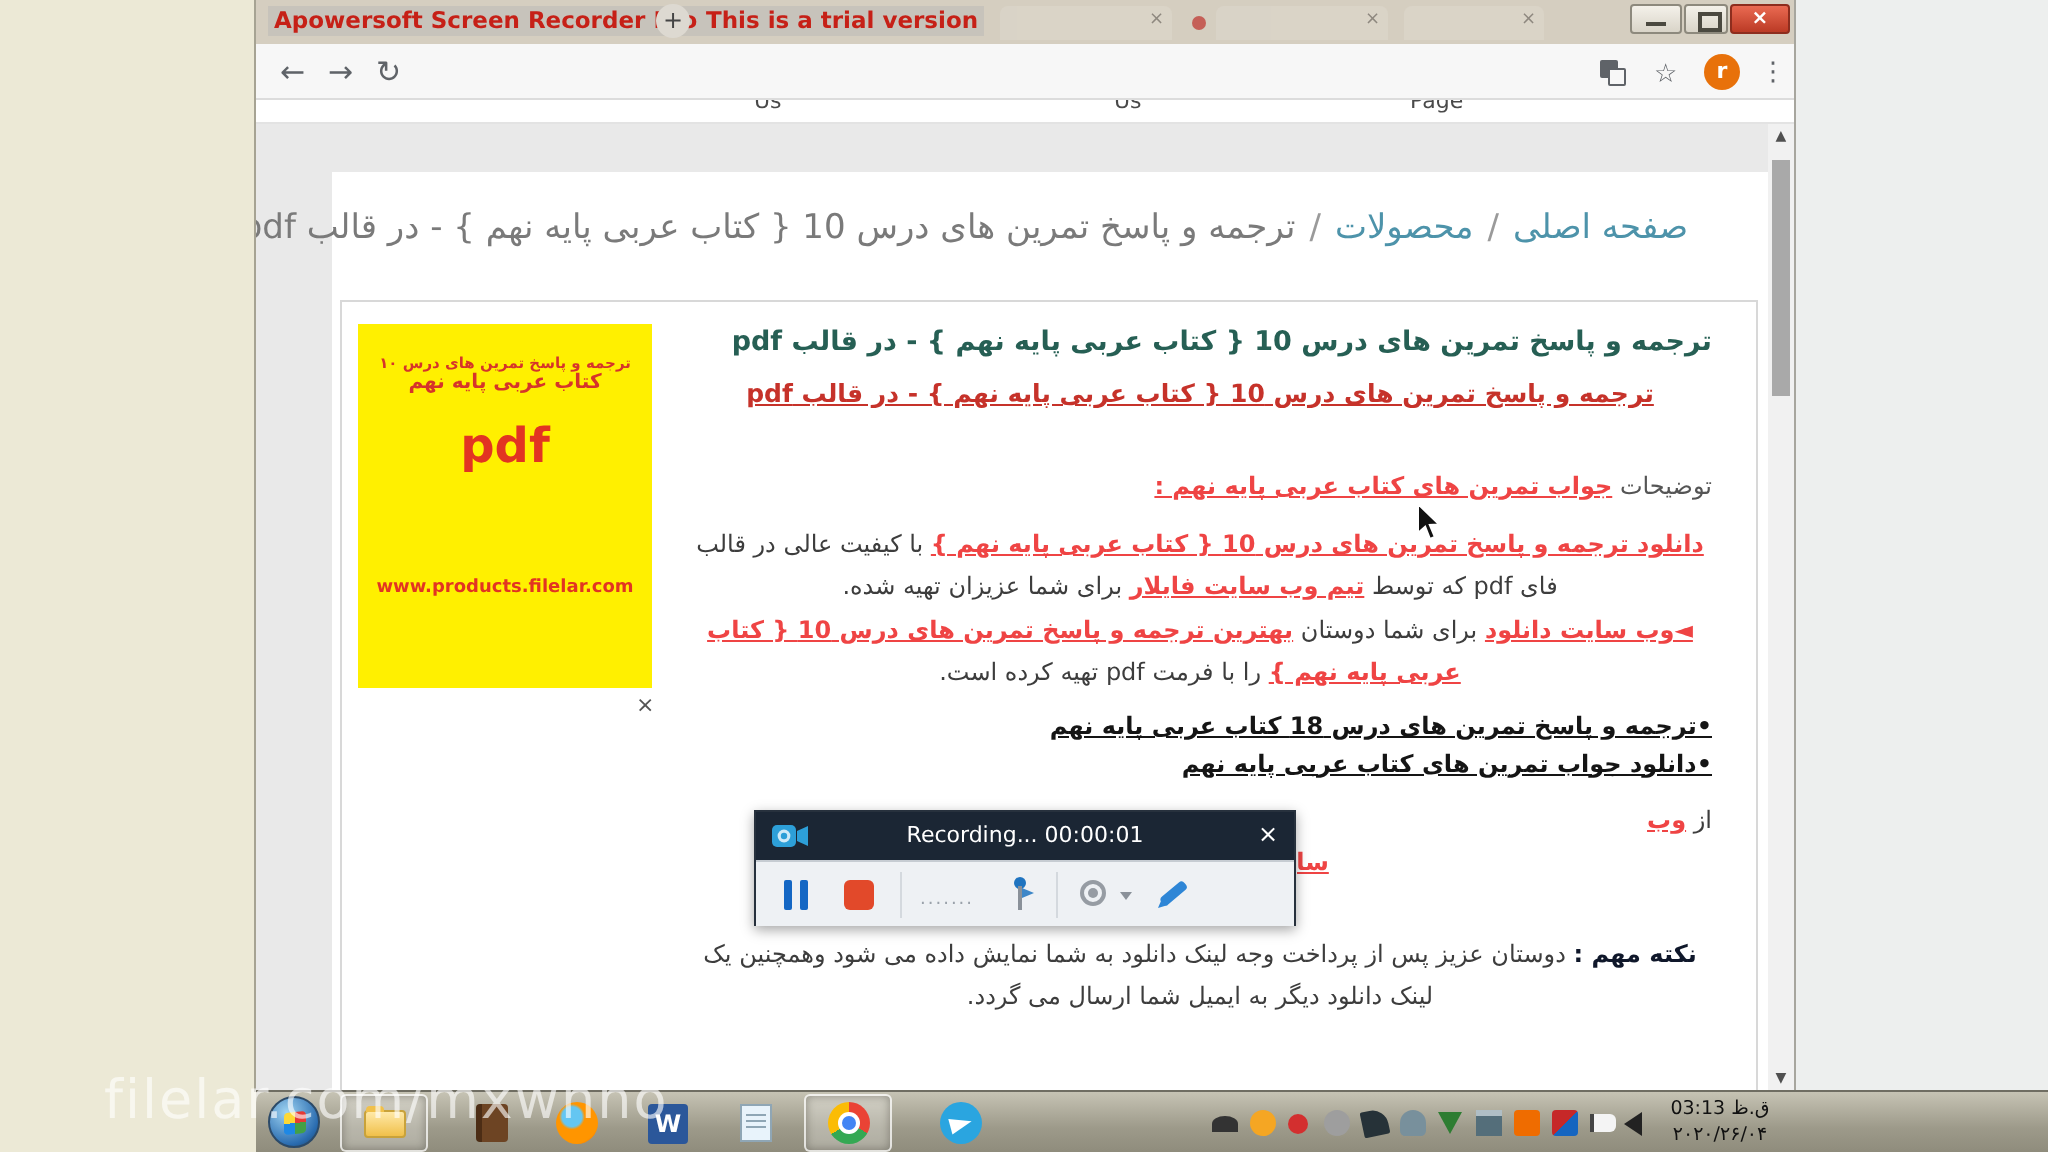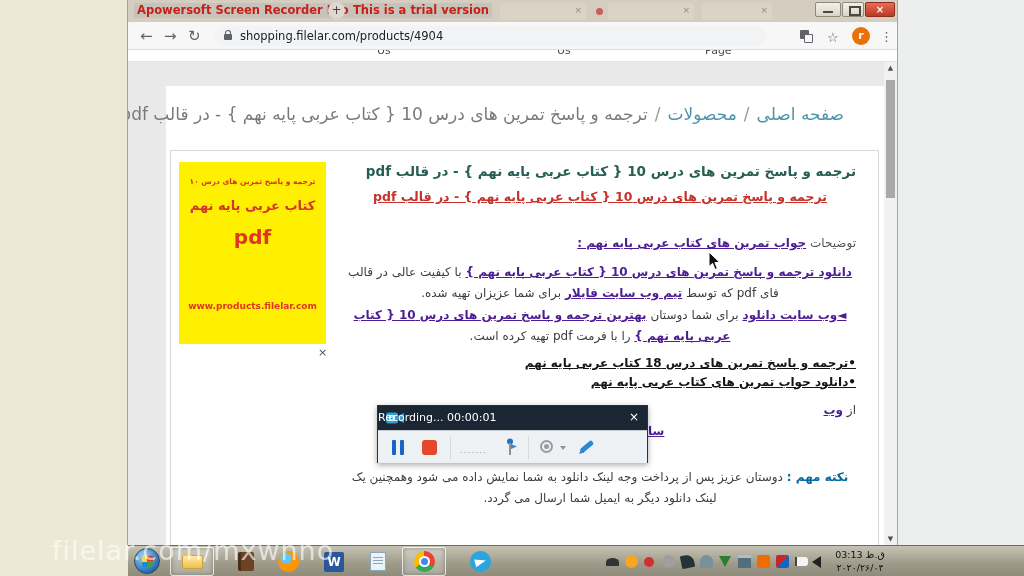--- a/index.html
+++ b/index.html
@@ -47,47 +47,47 @@
   .cutoff{position:absolute;top:-6px;font-size:11px;color:#4a4a4a;}
 
   #content{position:absolute;left:0;top:62px;width:769px;height:483px;background:#e9e9e9;overflow:hidden;}
   #panel{position:absolute;left:38px;top:24px;width:718px;height:459px;background:#fff;}
   #breadcrumb{position:absolute;top:18px;right:40px;direction:rtl;font-size:17px;white-space:nowrap;color:#7a7a7a;}
   #breadcrumb .lnk{color:#4d93aa;}
   #breadcrumb .sep{color:#9a9a9a;margin:0 7px;}
   #prodbox{position:absolute;left:4px;top:64px;width:709px;height:520px;background:#fff;border:1px solid #d8d8d8;}
   #thumb{position:absolute;left:8px;top:11px;width:147px;height:182px;background:#fff000;text-align:center;direction:rtl;}
   .th1{margin-top:15px;font-size:7.5px;font-weight:bold;color:#d6342a;}
-  .th2{margin-top:12px;font-size:13px;font-weight:bold;color:#d6342a;}
-  .th3{margin-top:12px;font-size:20px;font-weight:bold;color:#e23422;}
+  .th2{font-size:10px;font-weight:bold;color:#d6342a;}
+  .th3{margin-top:12px;font-size:24px;font-weight:bold;color:#e23422;}
   .th4{margin-top:52px;font-size:9px;font-weight:bold;color:#e23422;direction:ltr;}
   #thumbclose{position:absolute;left:147px;top:195px;font-size:11px;color:#555;}
   #col{position:absolute;right:22px;left:173px;top:0;direction:rtl;font-size:12px;color:#3d3d3d;}
   #title{margin-top:11px;font-size:13.5px;font-weight:bold;color:#265f54;text-align:right;line-height:19px;}
   #redlink{margin-top:7px;text-align:center;font-size:12.5px;font-weight:bold;color:#c6322a;text-decoration:underline;line-height:18px;}
   #intro{margin-top:27px;text-align:right;line-height:20px;color:#555;}
-  .blk{font-weight:bold;color:#4c1d95;text-decoration:underline;margin-top:37px;}
+  .blk{font-weight:bold;color:#ef4444;text-decoration:underline;margin-top:37px;}
   .para{margin-top:9px;text-align:center;line-height:21px;}
   .para.tight{margin-top:1px;}
   #bullets{margin-top:7px;text-align:right;line-height:18.5px;}
   #bullets div{font-weight:bold;color:#151515;text-decoration:underline;}
   #p3a{margin-top:9px;display:flex;justify-content:space-between;line-height:21px;}
   #p3b{text-align:center;line-height:21px;}
   #note{margin-top:25px;text-align:center;line-height:21px;}
-  #notelabel{color:#0369a1;font-weight:bold;}
+  #notelabel{color:#0f172a;font-weight:bold;}
 
   
   #sbar{position:absolute;right:0;top:0;width:13px;height:483px;background:#f1f1f1;}
   #sbar .arr{position:absolute;left:0;width:13px;font-size:7px;color:#505050;text-align:center;}
   #sbar .thumbv{position:absolute;left:2px;top:18px;width:9px;height:118px;background:#a9a9a9;}
 
   
   #recorder{left:377px;top:405px;width:271px;height:58px;z-index:50;border:1px solid #27313d;box-shadow:0 2px 6px rgba(0,0,0,.35);}
   #rtitle{position:absolute;left:0;top:0;right:0;height:24px;background:#1b2634;color:#fff;font-size:11px;}
-  #rstatus{position:absolute;left:0;right:0;top:5px;}
+  #rstatus{position:absolute;left:0;right:0;top:5px;text-align:center;}
   #rclose{position:absolute;right:8px;top:4px;font-size:12px;color:#fff;}
   #rcam{position:absolute;left:8px;top:5px;}
   #rctrl{position:absolute;left:0;top:24px;right:0;height:33px;background:#eef1f4;border-top:1px solid #c6ccd2;}
   .pausebars{position:absolute;left:14px;top:9px;width:13px;height:15px;}
   .pausebars i{position:absolute;top:0;width:4px;height:15px;background:#1467c4;border-radius:1px;}
   .pausebars i:last-child{left:8px;}
   #stopbtn{position:absolute;left:44px;top:9px;width:15px;height:15px;background:#e2492a;border-radius:3px;}
   .vsep{position:absolute;top:5px;width:1px;height:23px;background:#d4d9de;}
   #rdots{position:absolute;left:82px;top:14px;font-size:9px;color:#9aa2aa;letter-spacing:1px;}
   #rpin{position:absolute;left:125px;top:7px;}
@@ -148,24 +148,20 @@
         </span>
       <span id="btn-min" class="winbtn"></span>
       <span id="btn-max" class="winbtn"></span>
       <span id="btn-close" class="winbtn">×</span>
     </div>
 
     <div id="toolbar">
       <span class="navg" style="left:12px;">←</span>
       <span class="navg" style="left:36px;">→</span>
       <span class="navg" style="left:60px;">↻</span>
-      <div id="urlpill">
-        <span class="lock"></span>
-        <span id="urltext">shopping.filelar.com/products/4904</span>
-      </div>
       <span class="gtrans">
           <i class="sq1"></i>
           <i class="sq2"></i>
         </span>
       <span id="star" class="navg">☆</span>
       <span id="avatar">r</span>
       <span id="menu3" class="navg">⋮</span>
     </div>
 
     <div id="navstrip">

